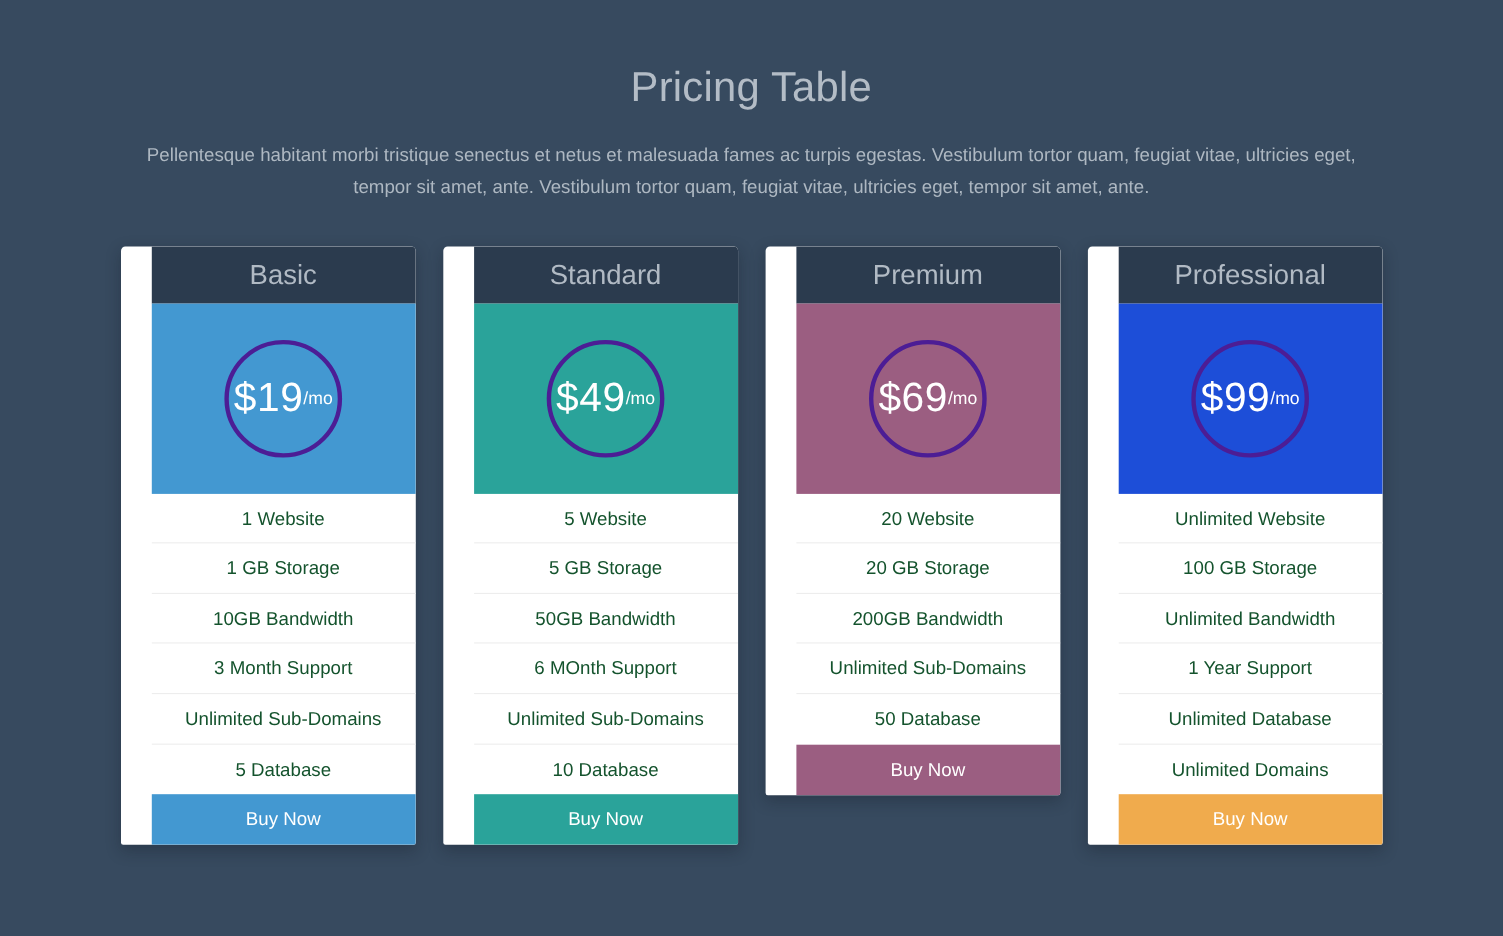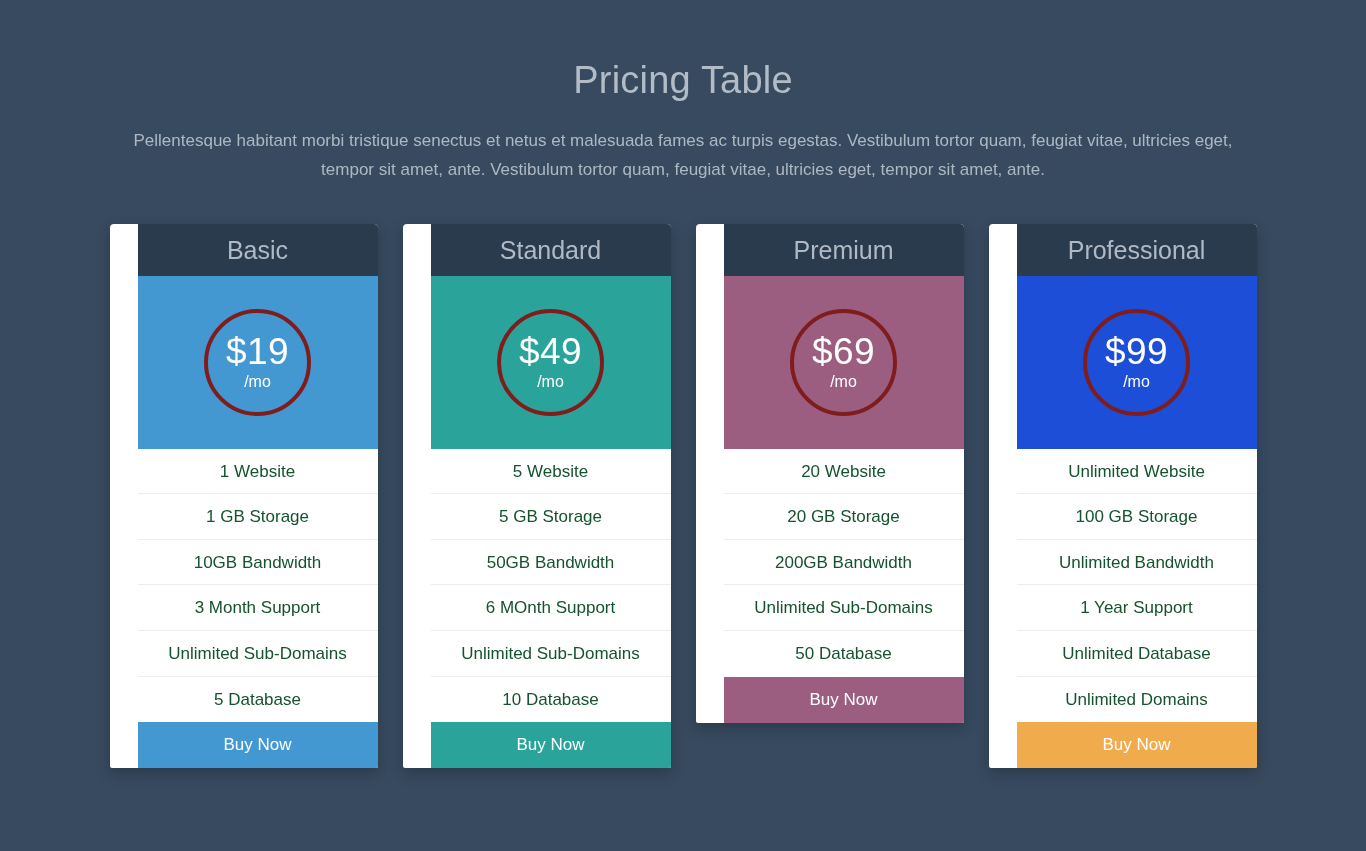--- a/index.html
+++ b/index.html
@@ -77,24 +77,23 @@
   .card-price-area {
     height: 173px;
     display: flex;
     align-items: center;
     justify-content: center;
   }
 
   .price-circle {
     width: 107px;
     height: 107px;
-    border: 4px solid #7f1d1d;
+    border: 4px solid #4c1d95;
     border-radius: 50%;
     display: flex;
-    flex-direction: column;
     align-items: center;
     justify-content: center;
     color: #ffffff;
   }
 
   .price-amount {
     font-size: 37px;
     font-weight: 300;
     line-height: 38px;
     letter-spacing: 0.5px;

